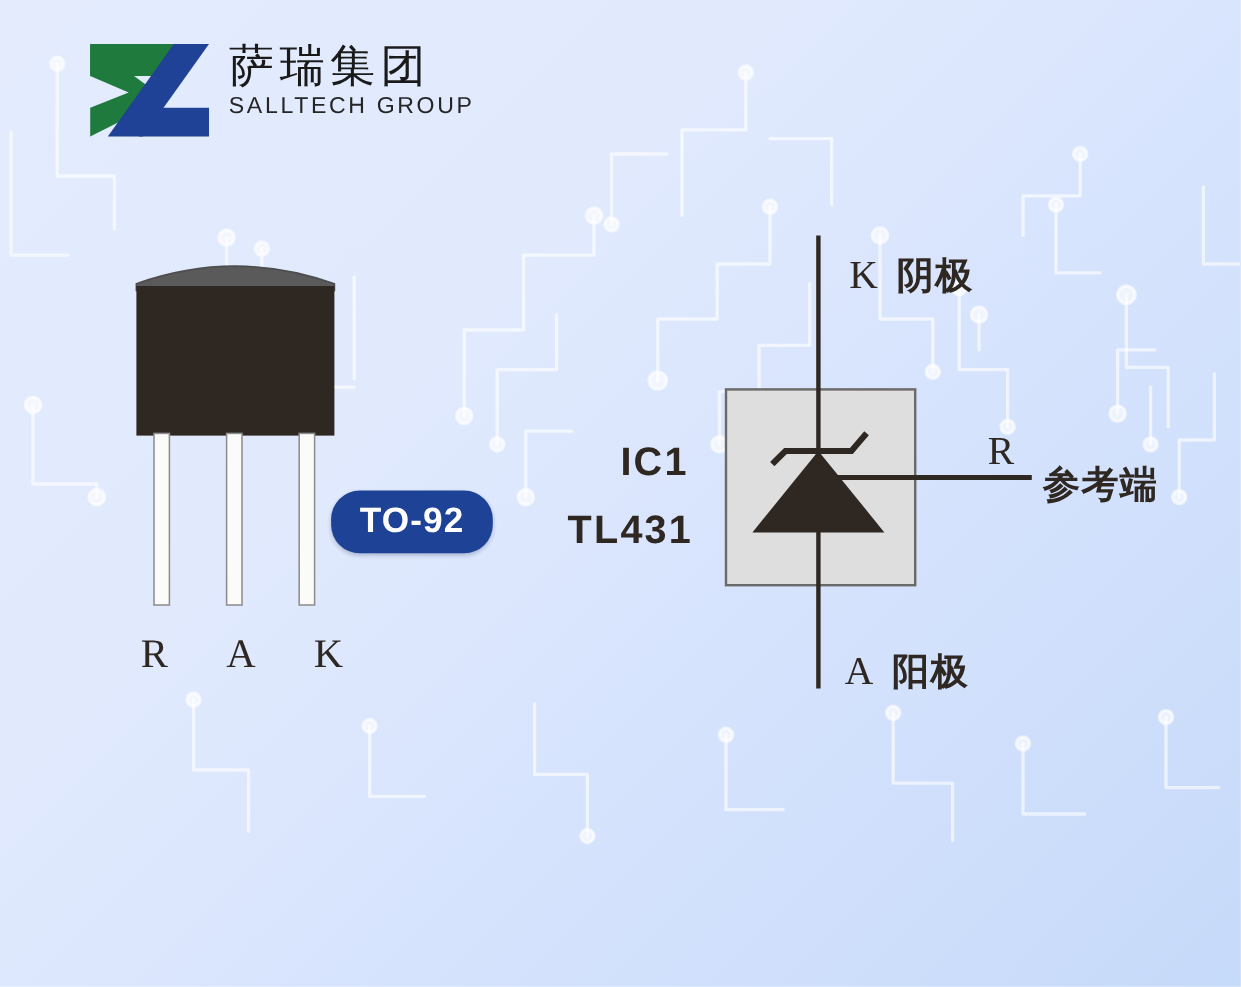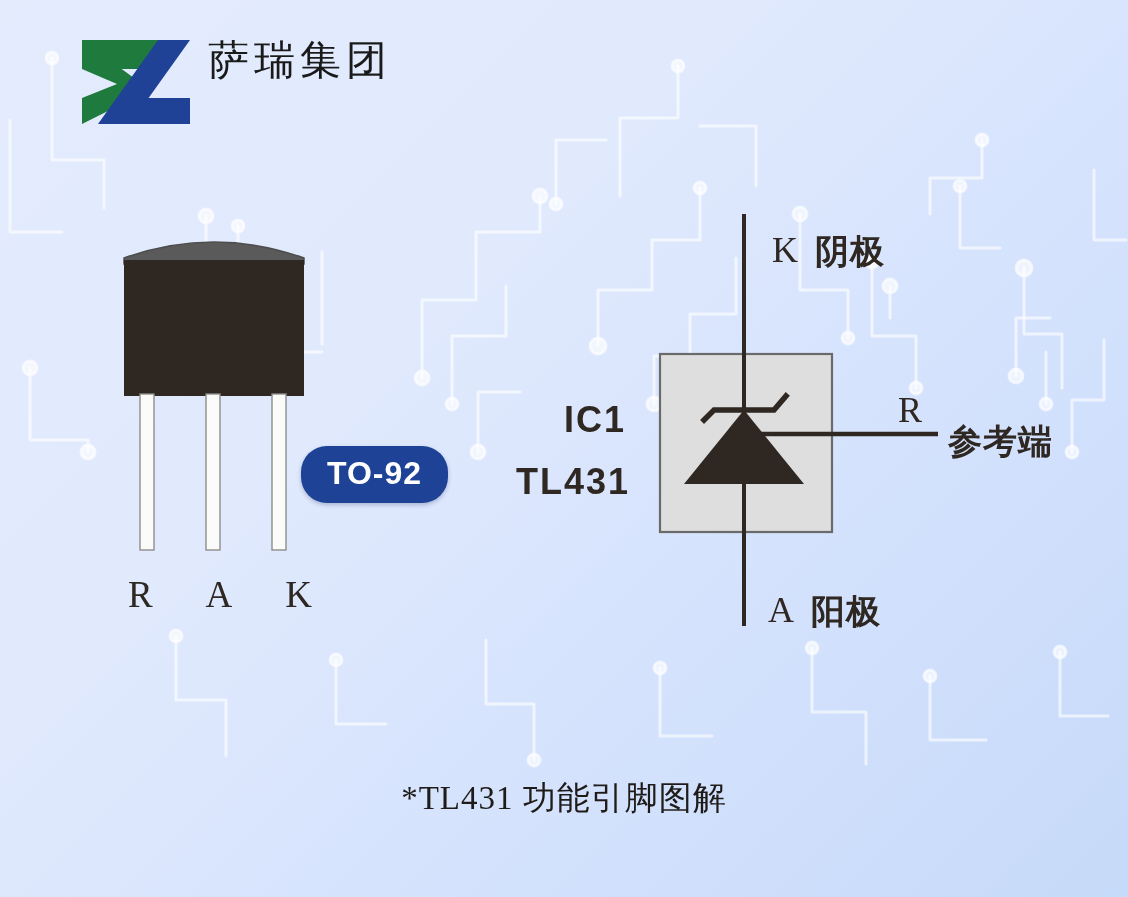--- a/index.html
+++ b/index.html
@@ -250,20 +250,21 @@
   <div id="logo-block">
     <svg id="logo-mark" width="120" height="92" viewBox="0 0 120 92" aria-hidden="true">
       <polygon points="10,4 92,4 66,33 10,33" fill="#1f7a3d"></polygon>
       <polygon points="10,4 10,33 45,48 10,62 10,88 62,62 62,42" fill="#1f7a3d"></polygon>
       <polygon points="36,88 88,88 88,62 36,62" fill="#1f7a3d" opacity="0"></polygon>
       <polygon points="86,4 118,4 58,88 26,88" fill="#1f4196"></polygon>
       <polygon points="72,62 118,62 118,88 54,88" fill="#1f4196"></polygon>
     </svg>
     <div id="logo-words">
       <div id="logo-cn">萨瑞集团</div>
+      <div id="logo-en">SALLTECH GROUP</div>
     </div>
   </div>
 
   <div id="package-group">
     <svg id="package-svg" width="380" height="410" viewBox="0 0 380 410" aria-hidden="true">
 
       <path d="M28 30 Q118 -2 208 30 L208 36 L28 36 Z" fill="#5a5a5a" stroke="#4d4d4d" stroke-width="1.5"></path>
 
       <rect x="28" y="32" width="180" height="136" fill="#2e2722"></rect>
 
@@ -301,15 +302,14 @@
     <span class="sch-label serif-lat" id="lbl-a-latin">A</span>
     <span class="sch-label cjk-bold" id="lbl-a-cjk">阳极</span>
 
     <span class="sch-label serif-lat" id="lbl-r-latin">R</span>
     <span class="sch-label cjk-bold" id="lbl-r-cjk">参考端</span>
 
     <span class="sch-label mono-bold" id="lbl-ic1">IC1</span>
     <span class="sch-label mono-bold" id="lbl-tl431">TL431</span>
   </div>
 
-  <div id="caption">*TL431 功能引脚图解</div>
 
 </div>
 
 </body></html>

